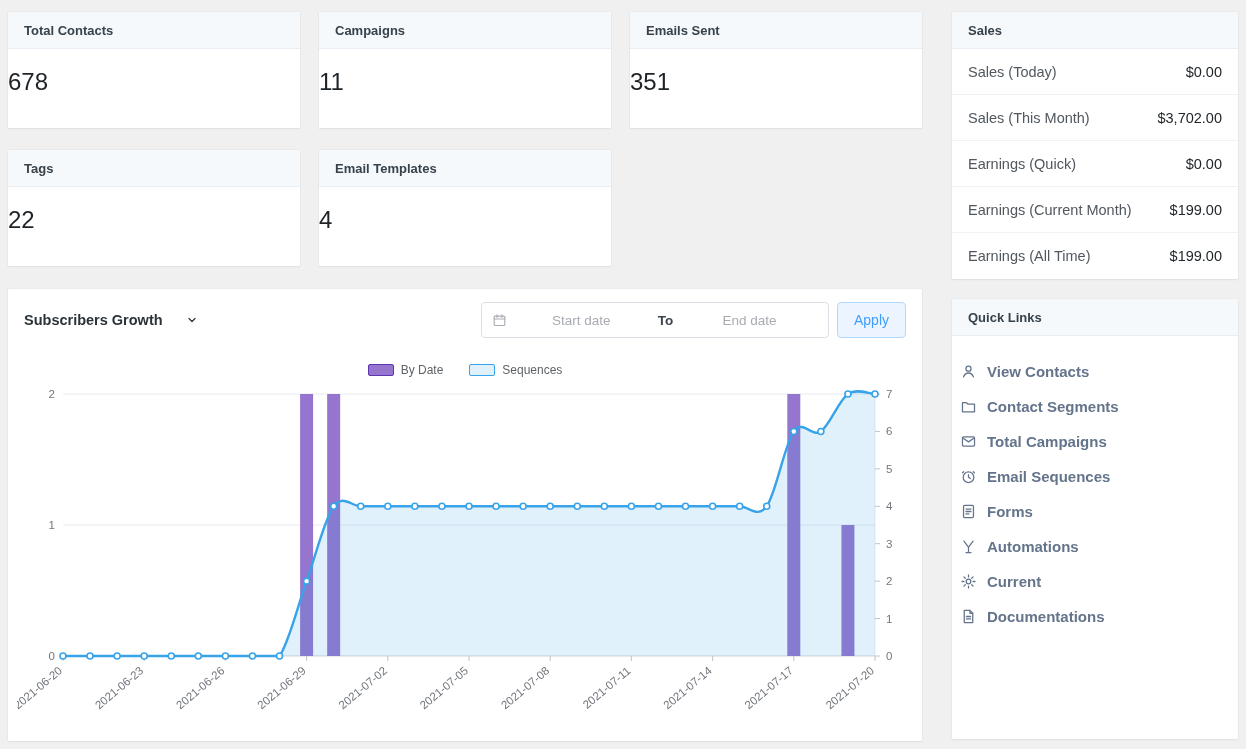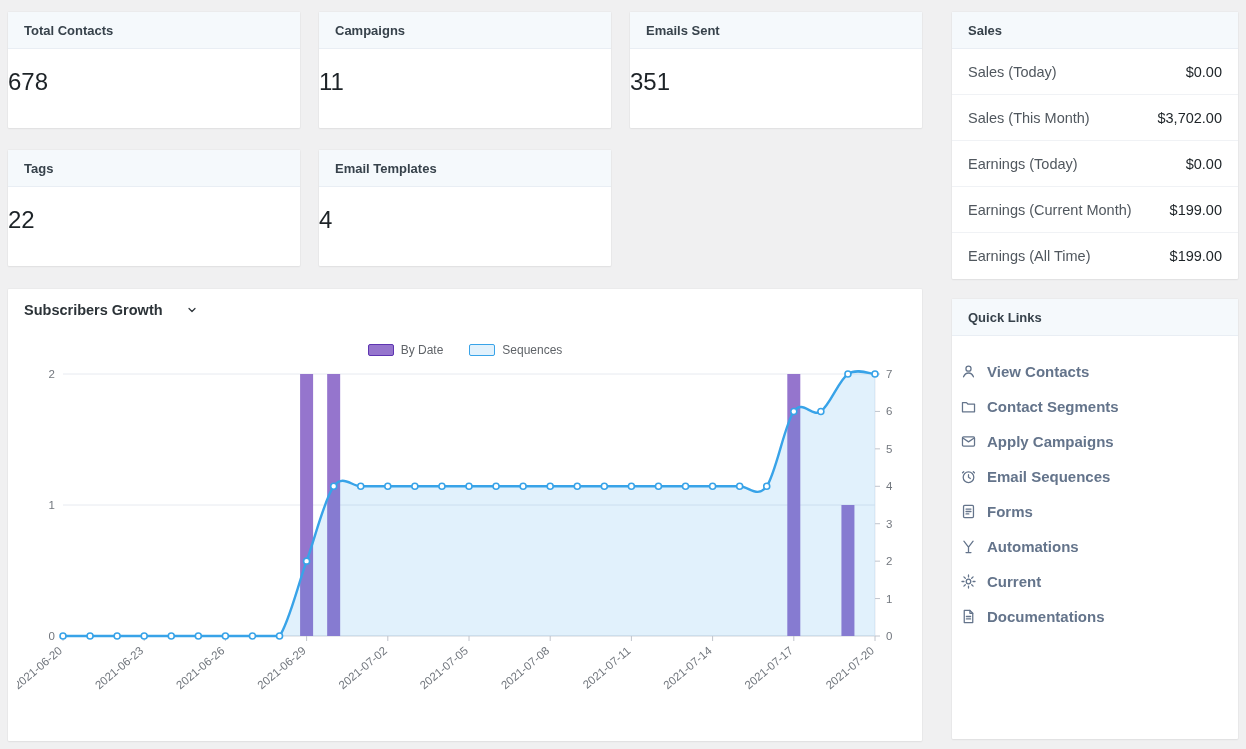--- a/index.html
+++ b/index.html
@@ -103,20 +103,34 @@
 
     <div class="card chart-card">
       <div class="chart-header">
         <div class="chart-title-wrap">
           <span class="chart-title">Subscribers Growth</span>
           <span class="icon">
             <svg width="12" height="12" viewBox="0 0 24 24" fill="none" stroke="#2c3338" stroke-width="2.4" stroke-linecap="round" stroke-linejoin="round">
                 <path d="M6 9l6 6 6-6"></path>
               </svg>
           </span>
+        </div>
+        <div class="chart-controls">
+          <div class="date-range">
+            <span class="icon">
+              <svg width="15" height="15" viewBox="0 0 24 24" fill="none" stroke="#a8abb2" stroke-width="1.8" stroke-linecap="round">
+                  <rect x="3.5" y="5" width="17" height="15" rx="1.5"></rect>
+                  <path d="M3.5 9.5h17M8 3v4M16 3v4"></path>
+                </svg>
+            </span>
+            <span class="ph">Start date</span>
+            <span class="sep">To</span>
+            <span class="ph">End date</span>
+          </div>
+          <button class="apply-btn">Apply</button>
         </div>
       </div>
 
       <div class="legend">
         <div class="legend-item">
           <span class="legend-swatch" style="background: rgb(149, 117, 205); border-color: rgb(94, 53, 177);"></span>
           <span class="legend-label">By Date</span>
         </div>
         <div class="legend-item">
           <span class="legend-swatch" style="background: rgba(56, 163, 232, 0.15); border-color: rgb(56, 163, 232);"></span>
@@ -219,21 +233,21 @@
       <div class="card-header">Sales</div>
       <div class="sales-row">
         <span class="sales-label">Sales (Today)</span>
         <span class="sales-value">$0.00</span>
       </div>
       <div class="sales-row">
         <span class="sales-label">Sales (This Month)</span>
         <span class="sales-value">$3,702.00</span>
       </div>
       <div class="sales-row">
-        <span class="sales-label">Earnings (Today)</span>
+        <span class="sales-label">Earnings (Quick)</span>
         <span class="sales-value">$0.00</span>
       </div>
       <div class="sales-row">
         <span class="sales-label">Earnings (Current Month)</span>
         <span class="sales-value">$199.00</span>
       </div>
       <div class="sales-row">
         <span class="sales-label">Earnings (All Time)</span>
         <span class="sales-value">$199.00</span>
       </div>
@@ -259,21 +273,21 @@
           </span>
           <span>Contact Segments</span>
         </li>
         <li class="ql-item">
           <span class="icon">
             <svg width="17" height="17" viewBox="0 0 24 24" fill="none" stroke="currentColor" stroke-width="1.8" stroke-linecap="round" stroke-linejoin="round">
                 <rect x="3.5" y="5.5" width="17" height="13" rx="1.5"></rect>
                 <path d="M4.5 7.5l7.5 5 7.5-5"></path>
               </svg>
           </span>
-          <span>Apply Campaigns</span>
+          <span>Total Campaigns</span>
         </li>
         <li class="ql-item">
           <span class="icon">
             <svg width="17" height="17" viewBox="0 0 24 24" fill="none" stroke="currentColor" stroke-width="1.8" stroke-linecap="round" stroke-linejoin="round">
                 <circle cx="12" cy="13" r="7.5"></circle>
                 <path d="M12 9.5V13l2.6 1.8M5.2 5.2L3.6 6.8M18.8 5.2l1.6 1.6"></path>
               </svg>
           </span>
           <span>Email Sequences</span>
         </li>

